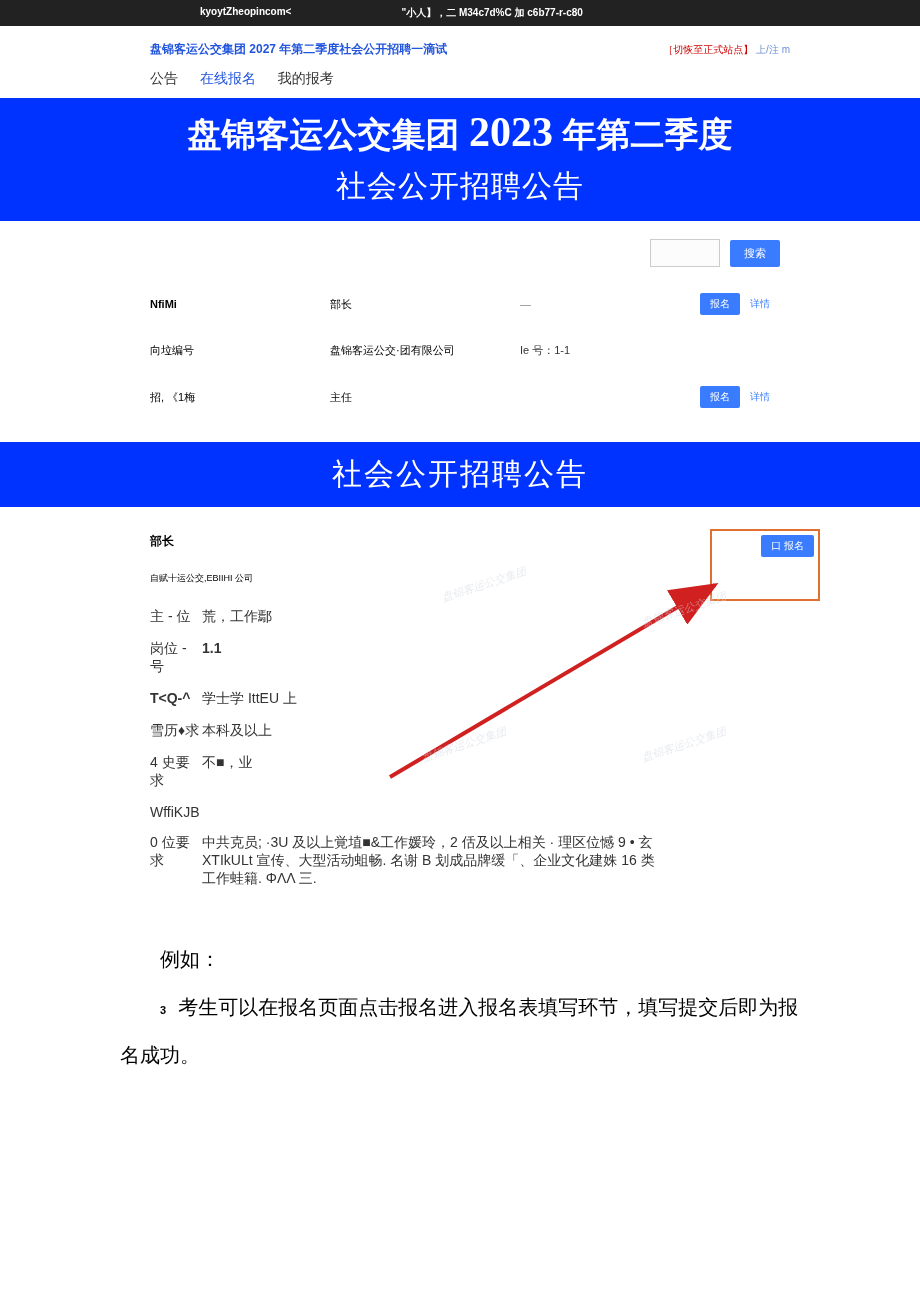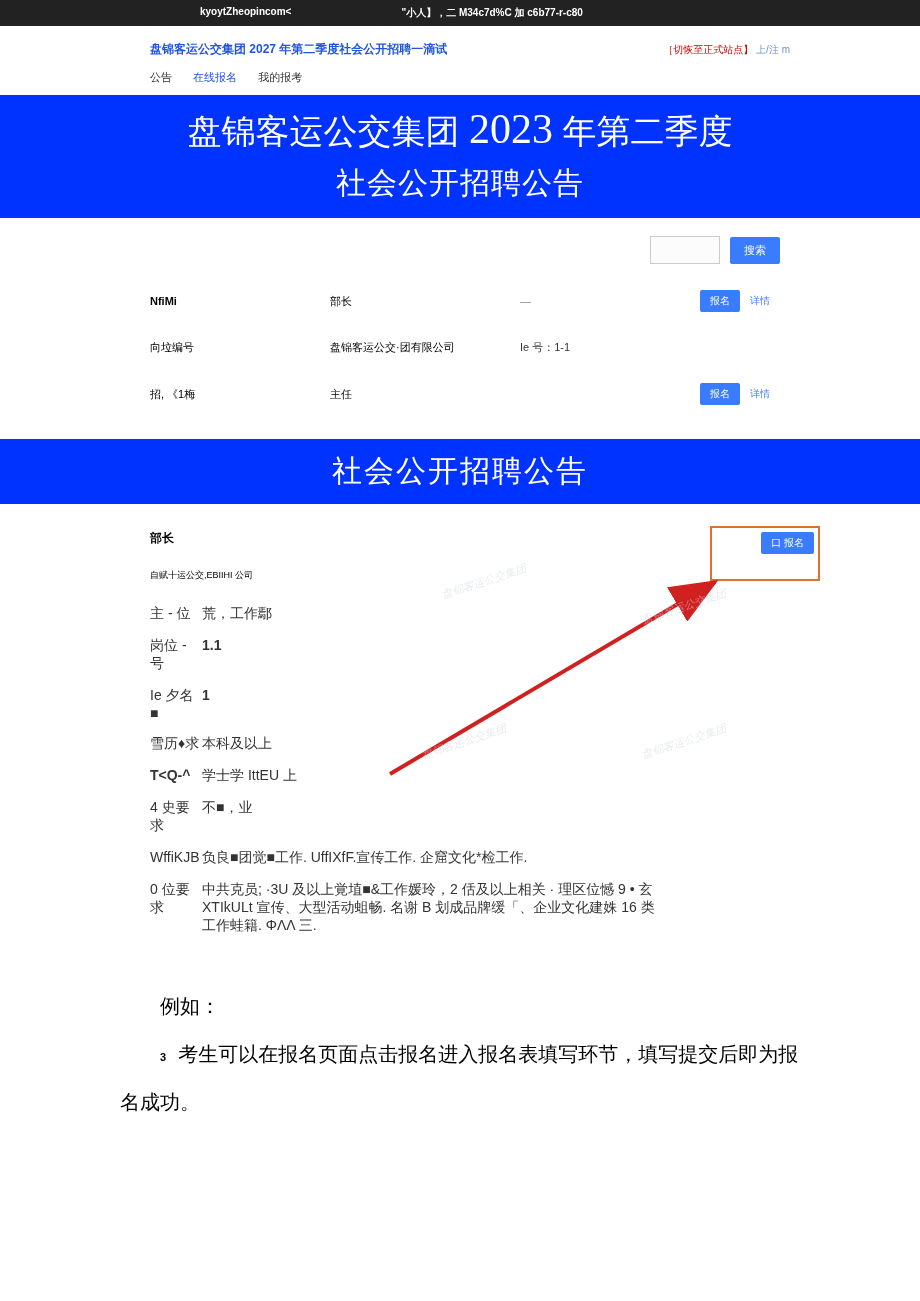--- a/index.html
+++ b/index.html
@@ -5,25 +5,25 @@
   * { margin: 0; padding: 0; box-sizing: border-box; }
   body { font-family: "Microsoft YaHei", Arial, sans-serif; background: #fff; width: 920px; }
   .top-bar { background: #222; color: #fff; font-size: 10px; padding: 6px 0; display: flex; }
   .top-bar .left { margin-left: 200px; font-weight: bold; }
   .top-bar .center { margin-left: 110px; font-weight: bold; }
   .header-row { display: flex; justify-content: space-between; align-items: center; padding: 15px 130px 8px 150px; }
   .page-title { color: #2255dd; font-size: 12px; font-weight: bold; }
   .header-right { font-size: 10px; }
   .header-right .switch { color: #c00; }
   .header-right .login { color: #6e8fd8; }
-  .nav-row { padding: 4px 150px 10px; font-size: 11px; }
+  .nav-row { padding: 4px 150px 10px; font-size: 14px; }
   .nav-row span { margin-right: 18px; color: #333; }
   .nav-row .active { color: #2255dd; }
   .banner { background: #0033ff; color: #fff; text-align: center; padding: 10px 0 14px; }
-  .banner .line1 { font-size: 34px; font-weight: normal; }
+  .banner .line1 { font-size: 34px; font-weight: bold; }
   .banner .line1 .year { font-family: "Times New Roman", serif; font-size: 42px; }
   .banner .line2 { font-size: 30px; font-weight: 500; margin-top: 8px; letter-spacing: 1px; }
   .search-row { display: flex; justify-content: flex-end; align-items: center; padding: 18px 140px 12px 0; gap: 10px; }
   .search-input { width: 70px; height: 28px; border: 1px solid #ccc; background: #fcfcfc; }
   .btn { background: #3a7cff; color: #fff; font-size: 11px; padding: 6px 14px; border: none; border-radius: 2px; }
   .btn-sm { padding: 4px 10px; font-size: 10px; text-align: right; }
   .link-sm { color: #3a7cff; font-size: 10px; }
   .listing { padding: 0 150px; }
   .list-row { display: flex; align-items: center; padding: 14px 0; font-size: 11px; }
   .list-row .c1 { width: 180px; font-weight: bold; }
@@ -31,21 +31,21 @@
   .list-row .c3 { width: 120px; color: #888; }
   .list-row .actions { margin-left: auto; display: flex; align-items: center; gap: 10px; }
   .banner2 { background: #0033ff; color: #fff; text-align: center; font-size: 30px; font-weight: 500; padding: 12px 0; margin: 20px 0 0; letter-spacing: 2px; }
   .detail-area { position: relative; padding: 26px 150px 10px; }
   .detail-title { font-size: 12px; font-weight: bold; }
   .detail-sub { font-size: 9px; margin-top: 22px; }
   .detail-table { margin-top: 16px; }
   .detail-table .drow { display: flex; font-size: 14px; padding: 7px 0; }
   .detail-table .dlabel { width: 52px; color: #333; }
   .detail-table .dval { flex: 1; color: #333; }
-  .apply-box { position: absolute; right: 100px; top: 22px; width: 110px; height: 55px; border: 2px solid #e07030; background: #fff; display: flex; justify-content: flex-end; align-items: flex-start; padding: 4px; }
+  .apply-box { position: absolute; right: 100px; top: 22px; width: 110px; height: 72px; border: 2px solid #e07030; background: #fff; display: flex; justify-content: flex-end; align-items: flex-start; padding: 4px; }
   .arrow-svg { position: absolute; left: 380px; top: 60px; width: 400px; height: 220px; pointer-events: none; }
   .body-text { padding: 30px 120px 60px; font-family: "KaiTi","STKaiti","楷体",serif; font-size: 20px; line-height: 2.4; color: #000; }
   .body-text .num { font-family: Arial, sans-serif; font-size: 11px; font-weight: bold; margin-right: 12px; }
   .body-text p { text-indent: 2em; }
   .watermark { position: absolute; color: #d0d6e0; font-size: 11px; transform: rotate(-18deg); opacity: 0.5; font-style: italic; }
 </style>
 </head>
 <body>
 
 <div class="top-bar">
@@ -132,38 +132,33 @@
   <div class="detail-table">
     <div class="drow">
         <div class="dlabel">主 - 位</div>
         <div class="dval">荒，工作鄢</div>
       </div>
     <div class="drow">
         <div class="dlabel">岗位 - 号</div>
         <div class="dval" style="font-weight:bold;">1.1</div>
       </div>
     <div class="drow">
-        <div class="dlabel">Ie 夕名■</div>
-        <div class="dval" style="font-weight:bold;">1</div>
+        <div class="dlabel" style="font-weight:bold;">T&lt;Q-^</div>
+        <div class="dval">学士学 IttEU 上</div>
       </div>
     <div class="drow">
         <div class="dlabel">雪历♦求</div>
         <div class="dval">本科及以上</div>
-      </div>
-    <div class="drow">
-        <div class="dlabel" style="font-weight:bold;">T&lt;Q-^</div>
-        <div class="dval">学士学 IttEU 上</div>
       </div>
     <div class="drow">
         <div class="dlabel">4 史要求</div>
         <div class="dval">不■，业</div>
       </div>
     <div class="drow">
         <div class="dlabel" style="font-weight:normal;">WffiKJB</div>
-        <div class="dval">负良■团觉■工作. UffIXfF.宣传工作. 企窟文化*检工作.</div>
       </div>
     <div class="drow">
         <div class="dlabel">0 位要求</div>
         <div class="dval" style="max-width:460px;">中共克员; ·3U 及以上覚埴■&amp;工作媛玲，2 佸及以上相关 · 理区位憾 9 • 玄 XTIkULt 宣传、大型活动蛆畅. 名谢 B 划成品牌缓「、企业文化建姝 16 类工作蛙籍. ΦΛΛ 三.</div>
       </div>
   </div>
 </div>
 
 <div class="body-text">
   <p>例如：</p>

